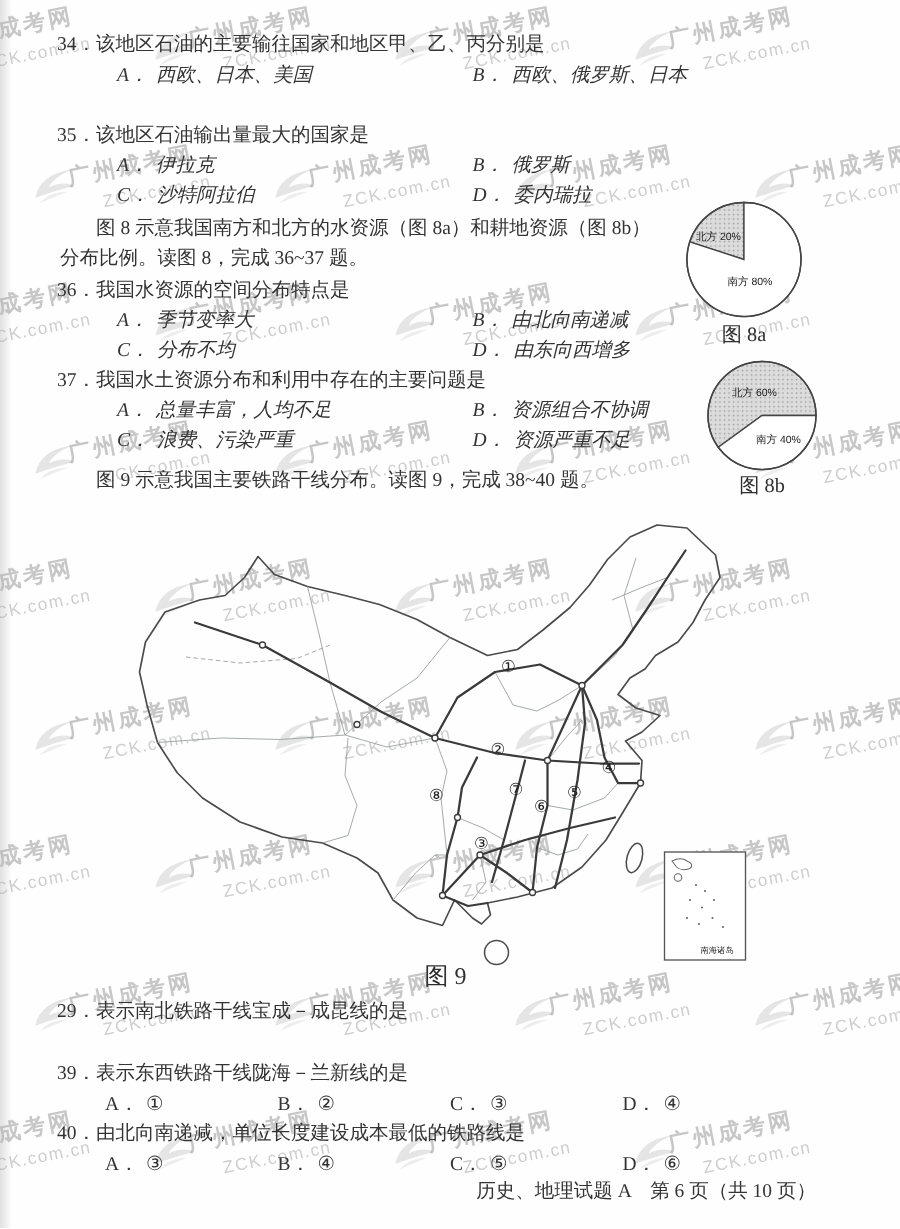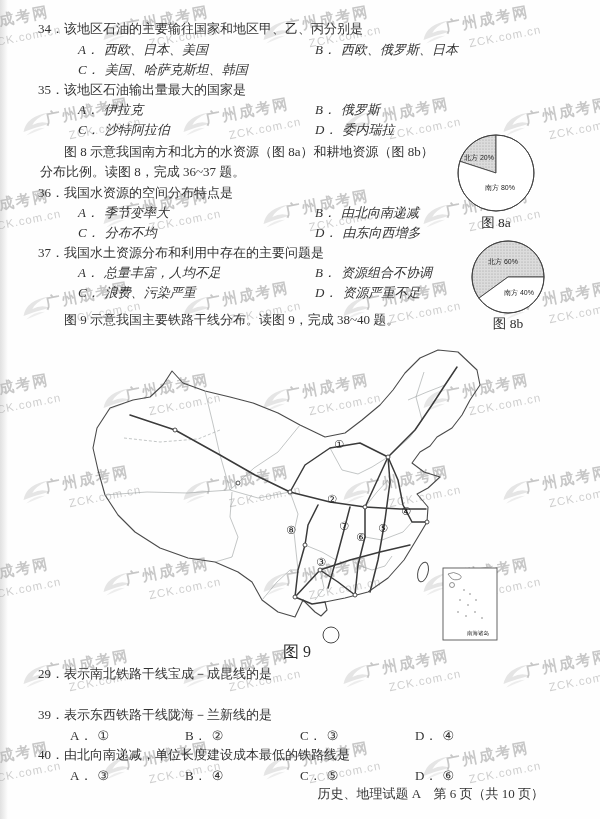--- a/index.html
+++ b/index.html
@@ -317,21 +317,20 @@
     </div>
 
   <div class="content">
 
     <div class="abs" style="left:38px;top:19px">
       <span class="qnum">34．</span><span>该地区石油的主要输往国家和地区甲、乙、丙分别是</span>
     </div>
     <div class="opts2" style="left:78px;top:40px">
         <span class="opt"><span class="olabel">A．</span><span>西欧、日本、美国</span></span>
         <span class="opt"><span class="olabel">B．</span><span>西欧、俄罗斯、日本</span></span>
-        <span class="opt"><span class="olabel">C．</span><span>美国、哈萨克斯坦、韩国</span></span>
       </div>
 
     <div class="abs" style="left:38px;top:80px">
       <span class="qnum">35．</span><span>该地区石油输出量最大的国家是</span>
     </div>
     <div class="opts2" style="left:78px;top:100px">
         <span class="opt"><span class="olabel">A．</span><span>伊拉克</span></span>
         <span class="opt"><span class="olabel">B．</span><span>俄罗斯</span></span>
         <span class="opt"><span class="olabel">C．</span><span>沙特阿拉伯</span></span>
         <span class="opt"><span class="olabel">D．</span><span>委内瑞拉</span></span>

